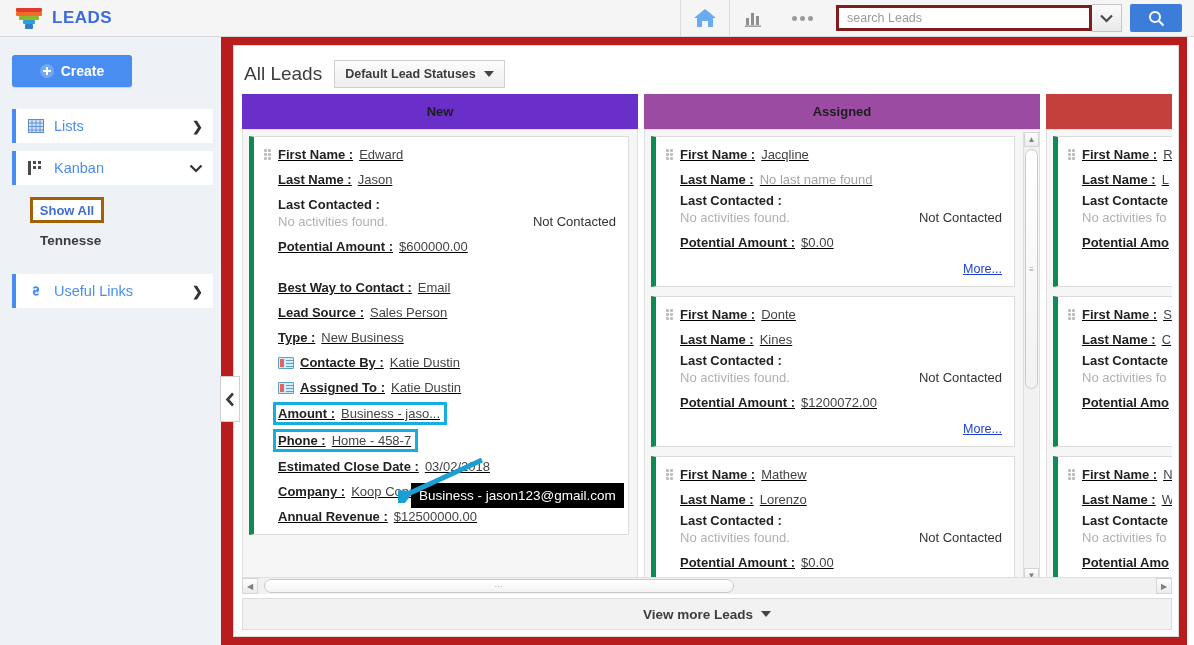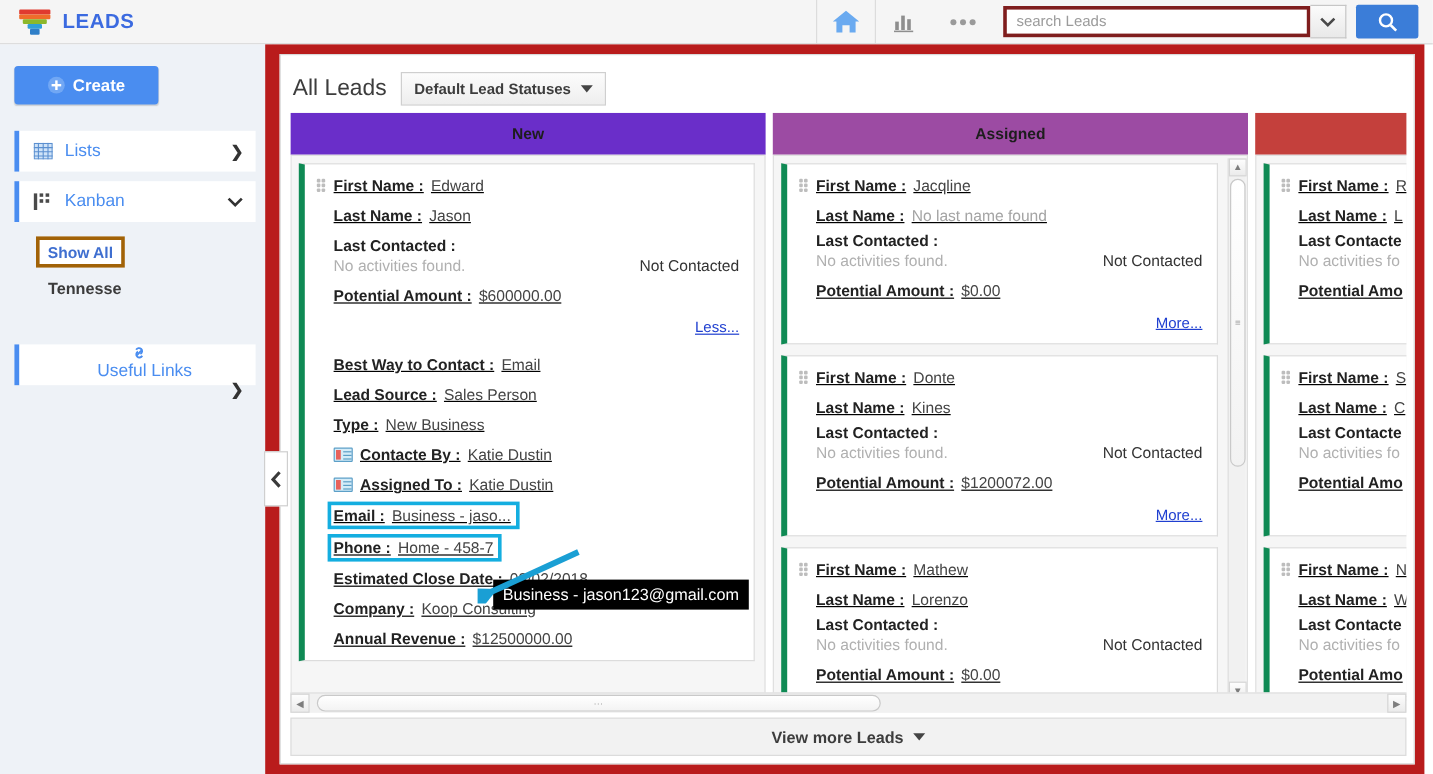--- a/index.html
+++ b/index.html
@@ -94,21 +94,21 @@
   .show-all {
     margin: 12px 0 0 30px; width: 74px; height: 26px;
     border: 3px solid #a16207; background: #fff;
     display: flex; align-items: center; justify-content: center;
     font-size: 13px; font-weight: bold; color: #3f6fd0; cursor: pointer;
   }
   .tennesse {
     margin: 10px 0 0 40px; font-size: 13.5px; font-weight: bold; color: #3b3b3b;
     cursor: pointer;
   }
-  .nav-useful { margin-top: 39px; flex-direction: column; }
+  .nav-useful { margin-top: 26px; }
 
   
   .main {
     position: absolute; left: 221px; top: 37px; width: 966px; height: 608px;
     background: #b91c1c;
   }
   .content-card {
     position: absolute; left: 12px; top: 8px; width: 946px; height: 592px;
     background: #fff; border: 1px solid #d9d9d9;
   }
@@ -404,21 +404,20 @@
                 <div class="lc-top">Last Contacted :</div>
                 <div class="lc-bot">
                   <span class="lc-none">No activities found.</span>
                   <span class="lc-stat">Not Contacted</span>
                 </div>
               </div>
               <div class="row indent">
                 <span class="lbl">Potential Amount :</span>
                 <span class="val">$600000.00</span>
               </div>
-              <div class="morelink">Less...</div>
 
               <div class="divider-gap"></div>
 
               <div class="row indent">
                 <span class="lbl">Best Way to Contact :</span>
                 <span class="val">Email</span>
               </div>
               <div class="row indent">
                 <span class="lbl">Lead Source :</span>
                 <span class="val">Sales Person</span>
@@ -433,21 +432,21 @@
                 <span class="val">Katie Dustin</span>
               </div>
               <div class="row indent">
                 <span class="card-ico"></span>
                 <span class="lbl">Assigned To :</span>
                 <span class="val">Katie Dustin</span>
               </div>
 
               <div class="row indent hl-row">
                 <span class="hl">
-                  <span class="lbl">Email :</span>
+                  <span class="lbl">Amount :</span>
                   <span class="val">Business - jaso...</span>
                 </span>
               </div>
               <div class="row indent hl-row">
                 <span class="hl">
                   <span class="lbl">Phone :</span>
                   <span class="val">Home - 458-7</span>
                 </span>
               </div>
 

